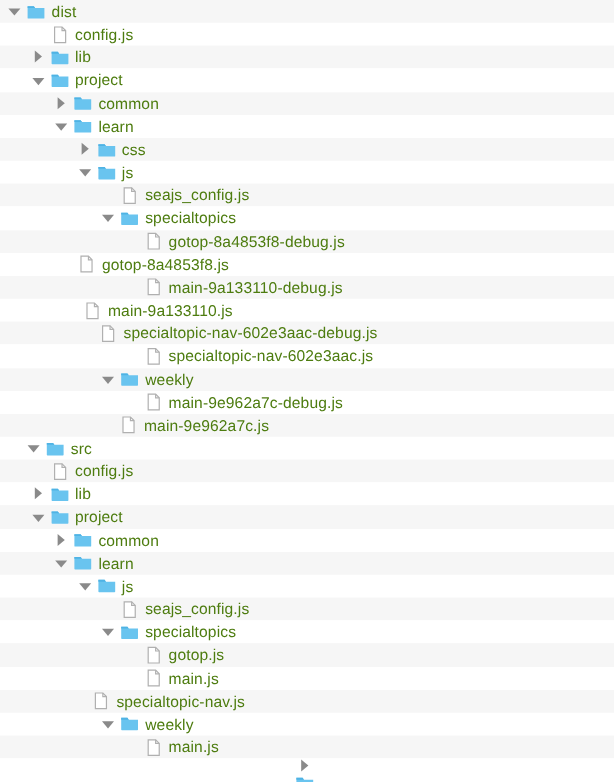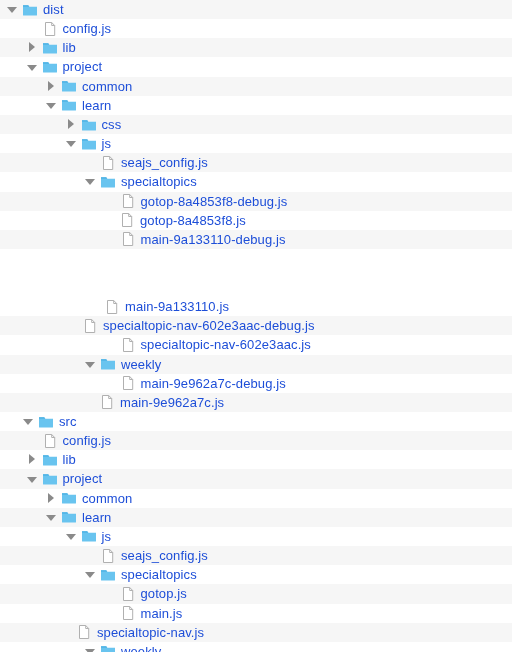--- a/index.html
+++ b/index.html
@@ -69,21 +69,21 @@
     width: 16px;
     height: 16px;
     flex: 0 0 16px;
     margin-right: 5px;
     position: relative;
   }
   .icon svg { display: block; }
 
   .label {
     font-size: 13px;
-    color: #1d4ed8;
+    color: #4d7c0f;
     letter-spacing: 0.1px;
   }
 </style>
 </head>
 <body>
 
 <div id="tree">
     <div class="row stripe-a" style="padding-left: 6px;">
       <span class="twisty expanded"></span>
       <span class="icon">
@@ -187,41 +187,41 @@
     <div class="row stripe-a" style="padding-left: 103.5px; text-align: right;">
       <span class="twisty none"></span>
       <span class="icon">
         <svg width="16" height="16" viewBox="0 0 16 16">
           <path d="M3.5 1.5 h6.2 l3.0 3.0 v10.0 h-9.2 Z" fill="#ffffff" stroke="#b0b0b0" stroke-width="1"></path>
           <path d="M9.7 1.5 v3.0 h3.0" fill="none" stroke="#b0b0b0" stroke-width="1"></path>
         </svg>
       </span>
       <span class="label">gotop-8a4853f8-debug.js</span>
     </div>
-    <div class="row stripe-b" style="padding-left: 103px;">
+    <div class="row stripe-b" style="padding-left: 48px;">
       <span class="twisty none"></span>
       <span class="icon">
         <svg width="16" height="16" viewBox="0 0 16 16">
           <path d="M3.5 1.5 h6.2 l3.0 3.0 v10.0 h-9.2 Z" fill="#ffffff" stroke="#b0b0b0" stroke-width="1"></path>
           <path d="M9.7 1.5 v3.0 h3.0" fill="none" stroke="#b0b0b0" stroke-width="1"></path>
         </svg>
       </span>
       <span class="label">gotop-8a4853f8.js</span>
     </div>
     <div class="row stripe-a" style="padding-left: 103.5px;">
       <span class="twisty none"></span>
       <span class="icon">
         <svg width="16" height="16" viewBox="0 0 16 16">
           <path d="M3.5 1.5 h6.2 l3.0 3.0 v10.0 h-9.2 Z" fill="#ffffff" stroke="#b0b0b0" stroke-width="1"></path>
           <path d="M9.7 1.5 v3.0 h3.0" fill="none" stroke="#b0b0b0" stroke-width="1"></path>
         </svg>
       </span>
       <span class="label">main-9a133110-debug.js</span>
     </div>
-    <div class="row stripe-b" style="padding-left: 88px; margin-top: 48px;">
+    <div class="row stripe-b" style="padding-left: 53px;">
       <span class="twisty none"></span>
       <span class="icon">
         <svg width="16" height="16" viewBox="0 0 16 16">
           <path d="M3.5 1.5 h6.2 l3.0 3.0 v10.0 h-9.2 Z" fill="#ffffff" stroke="#b0b0b0" stroke-width="1"></path>
           <path d="M9.7 1.5 v3.0 h3.0" fill="none" stroke="#b0b0b0" stroke-width="1"></path>
         </svg>
       </span>
       <span class="label">main-9a133110.js</span>
     </div>
     <div class="row stripe-a" style="padding-left: 66px;">

